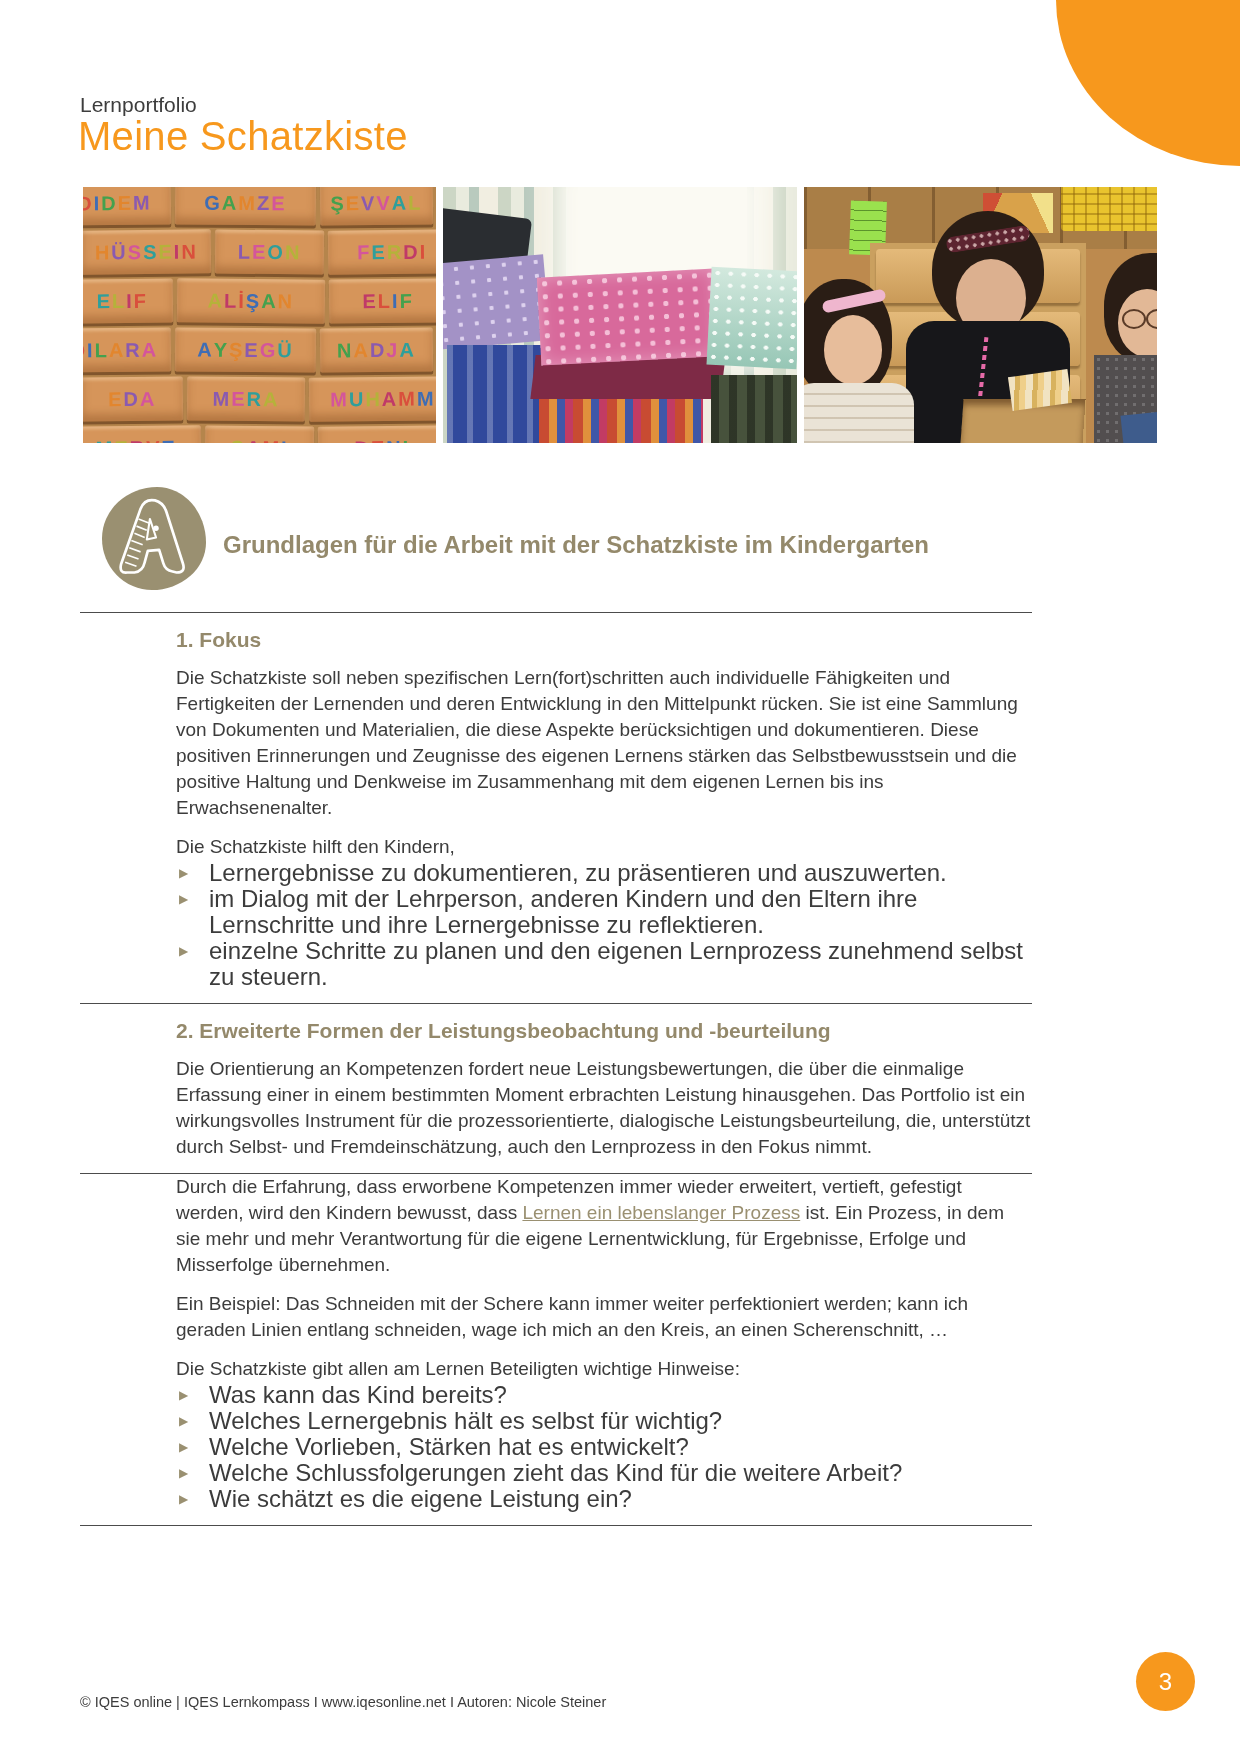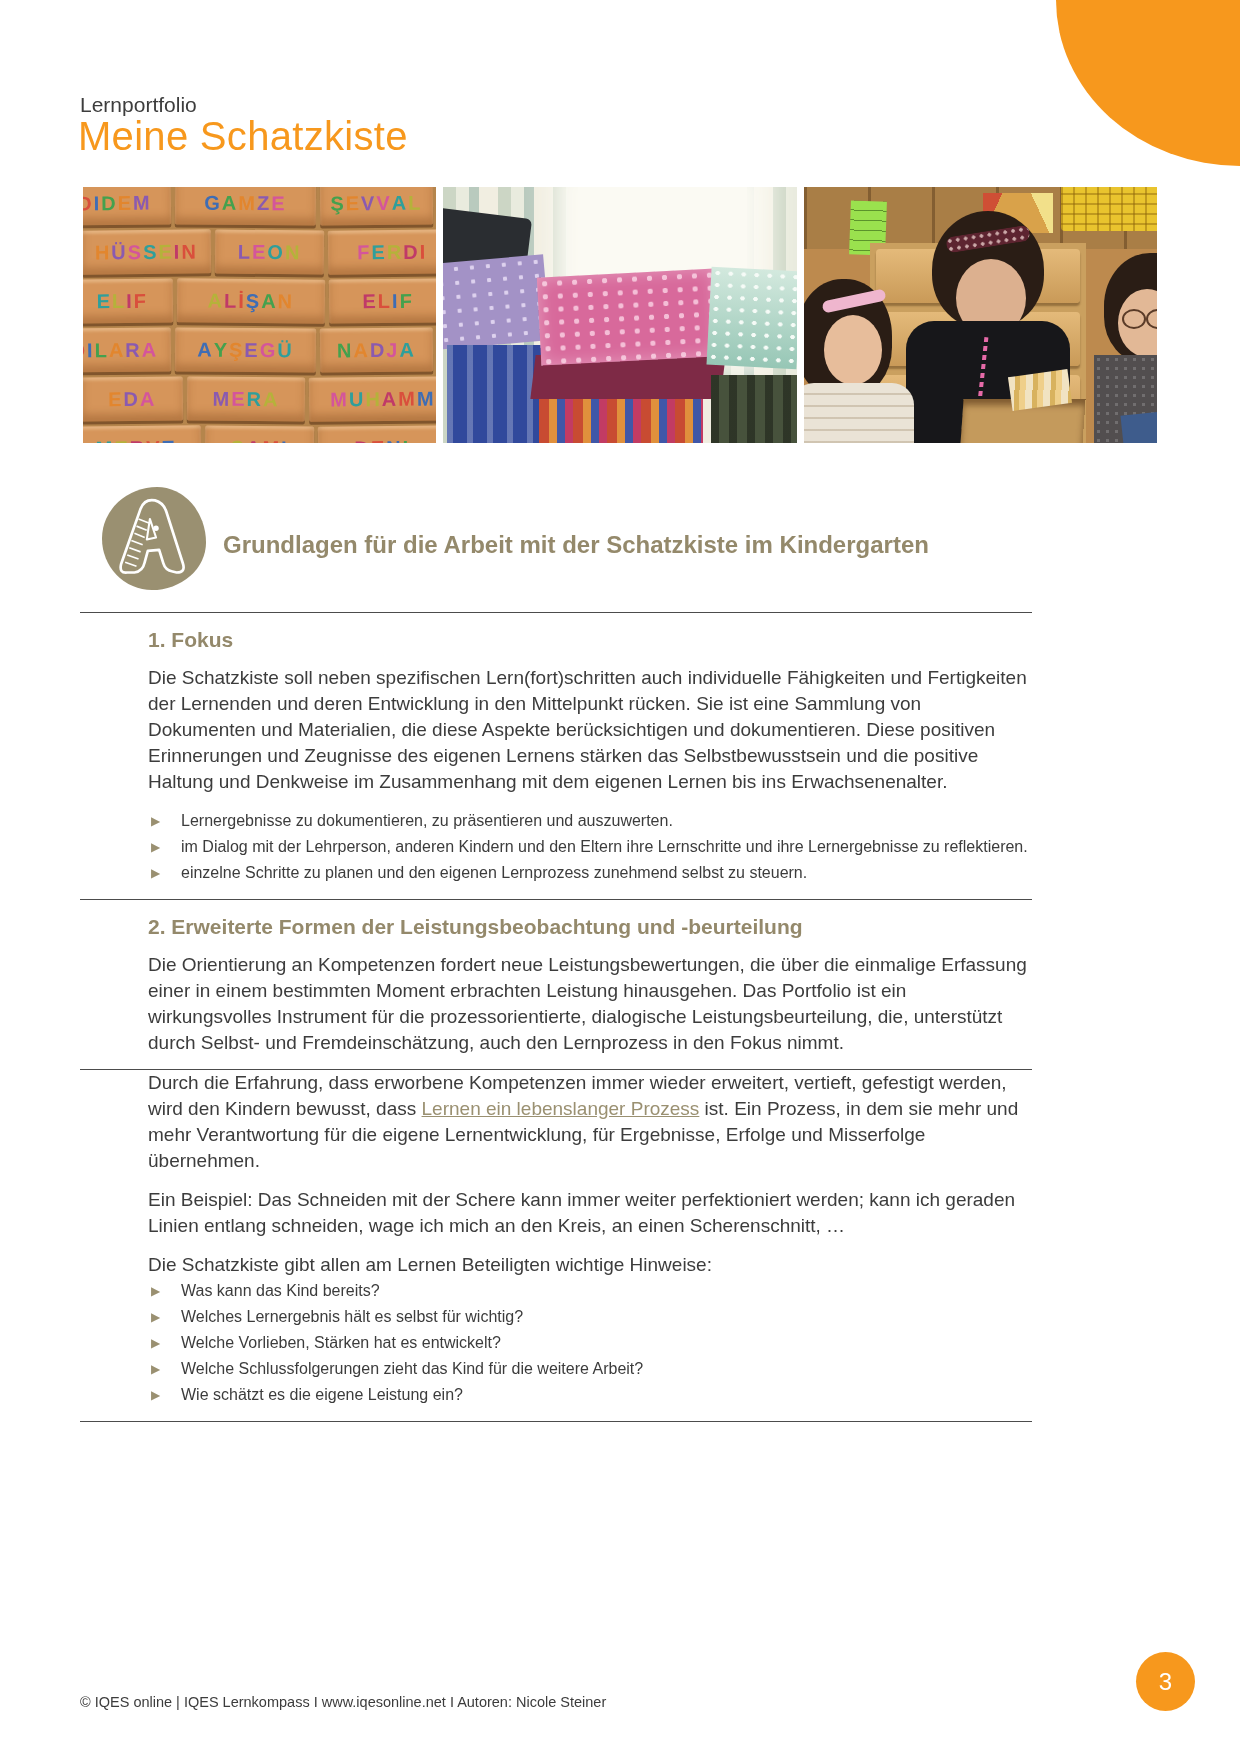--- a/index.html
+++ b/index.html
@@ -93,26 +93,26 @@
   .papers{position:absolute;left:206px;top:186px;width:60px;height:34px;
     background:repeating-linear-gradient(100deg,#f1e3c2 0 7px,#d8b25e 7px 12px,#efcf8a 12px 18px);transform:rotate(-8deg);}
   
   .badge{position:absolute;left:102px;top:487px;width:104px;height:103px;background:#9a9071;
     border-radius:53% 47% 52% 48% / 50% 54% 46% 50%;}
   .badge svg{position:absolute;inset:0;width:100%;height:100%;}
   .intro-heading{position:absolute;left:223px;top:531px;width:820px;font-size:24px;font-weight:bold;color:#94896b;}
   
   .content{position:absolute;left:80px;top:612px;width:952px;}
   .rule{height:0;border-top:1.5px solid #4c4c4c;}
-  .sect{margin-left:68px;}
+  .sect{margin-left:96px;}
   .sect h3{font-size:21px;font-weight:bold;color:#94896b;margin:15px 0 13px 0;}
   .sect p{font-size:19px;line-height:26px;margin:0 0 13px 0;color:#3c3c3c;}
   .sect .intro{margin-bottom:0;}
   .sect ul{list-style:none;margin:0 0 13px 0;padding:0;}
-  .sect li{position:relative;padding-left:33px;font-size:16px;line-height:26px;color:#3c3c3c;}
+  .sect li{position:relative;padding-left:33px;font-size:24px;line-height:26px;color:#3c3c3c;}
   .sect li::before{content:"▶";position:absolute;left:3px;top:0;font-size:12px;line-height:26px;color:#9a9071;}
   .hl{color:#9a9071;text-decoration:underline;}
   
   .footer-credit{position:absolute;left:80px;top:1694px;font-size:14.5px;color:#3c3c3c;}
   .page-badge{position:absolute;left:1136px;top:1652px;width:59px;height:59px;border-radius:50%;background:#f7981d;
     display:flex;align-items:center;justify-content:center;color:#ffffff;font-size:24px;}
 </style>
 </head>
 <body>
 
@@ -323,20 +323,21 @@
   </svg>
 </div>
 <div class="intro-heading">Grundlagen für die Arbeit mit der Schatzkiste im Kindergarten</div>
 
 <div class="content">
   <div class="rule"></div>
 
   <div class="sect">
     <h3>1. Fokus</h3>
     <p>Die Schatzkiste soll neben spezifischen Lern(fort)schritten auch individuelle Fähigkeiten und Fertigkeiten der Lernenden und deren Entwicklung in den Mittelpunkt rücken. Sie ist eine Sammlung von Dokumenten und Materialien, die diese Aspekte berücksichtigen und dokumentieren. Diese positiven Erinnerungen und Zeugnisse des eigenen Lernens stärken das Selbstbewusstsein und die positive Haltung und Denkweise im Zusammenhang mit dem eigenen Lernen bis ins Erwachsenenalter.</p>
+    <p class="intro">Die Schatzkiste hilft den Kindern,</p>
     <ul>
       <li>Lernergebnisse zu dokumentieren, zu präsentieren und auszuwerten.</li>
       <li>im Dialog mit der Lehrperson, anderen Kindern und den Eltern ihre Lernschritte und ihre Lernergebnisse zu reflektieren.</li>
       <li>einzelne Schritte zu planen und den eigenen Lernprozess zunehmend selbst zu steuern.</li>
     </ul>
   </div>
 
   <div class="rule"></div>
 
   <div class="sect">

